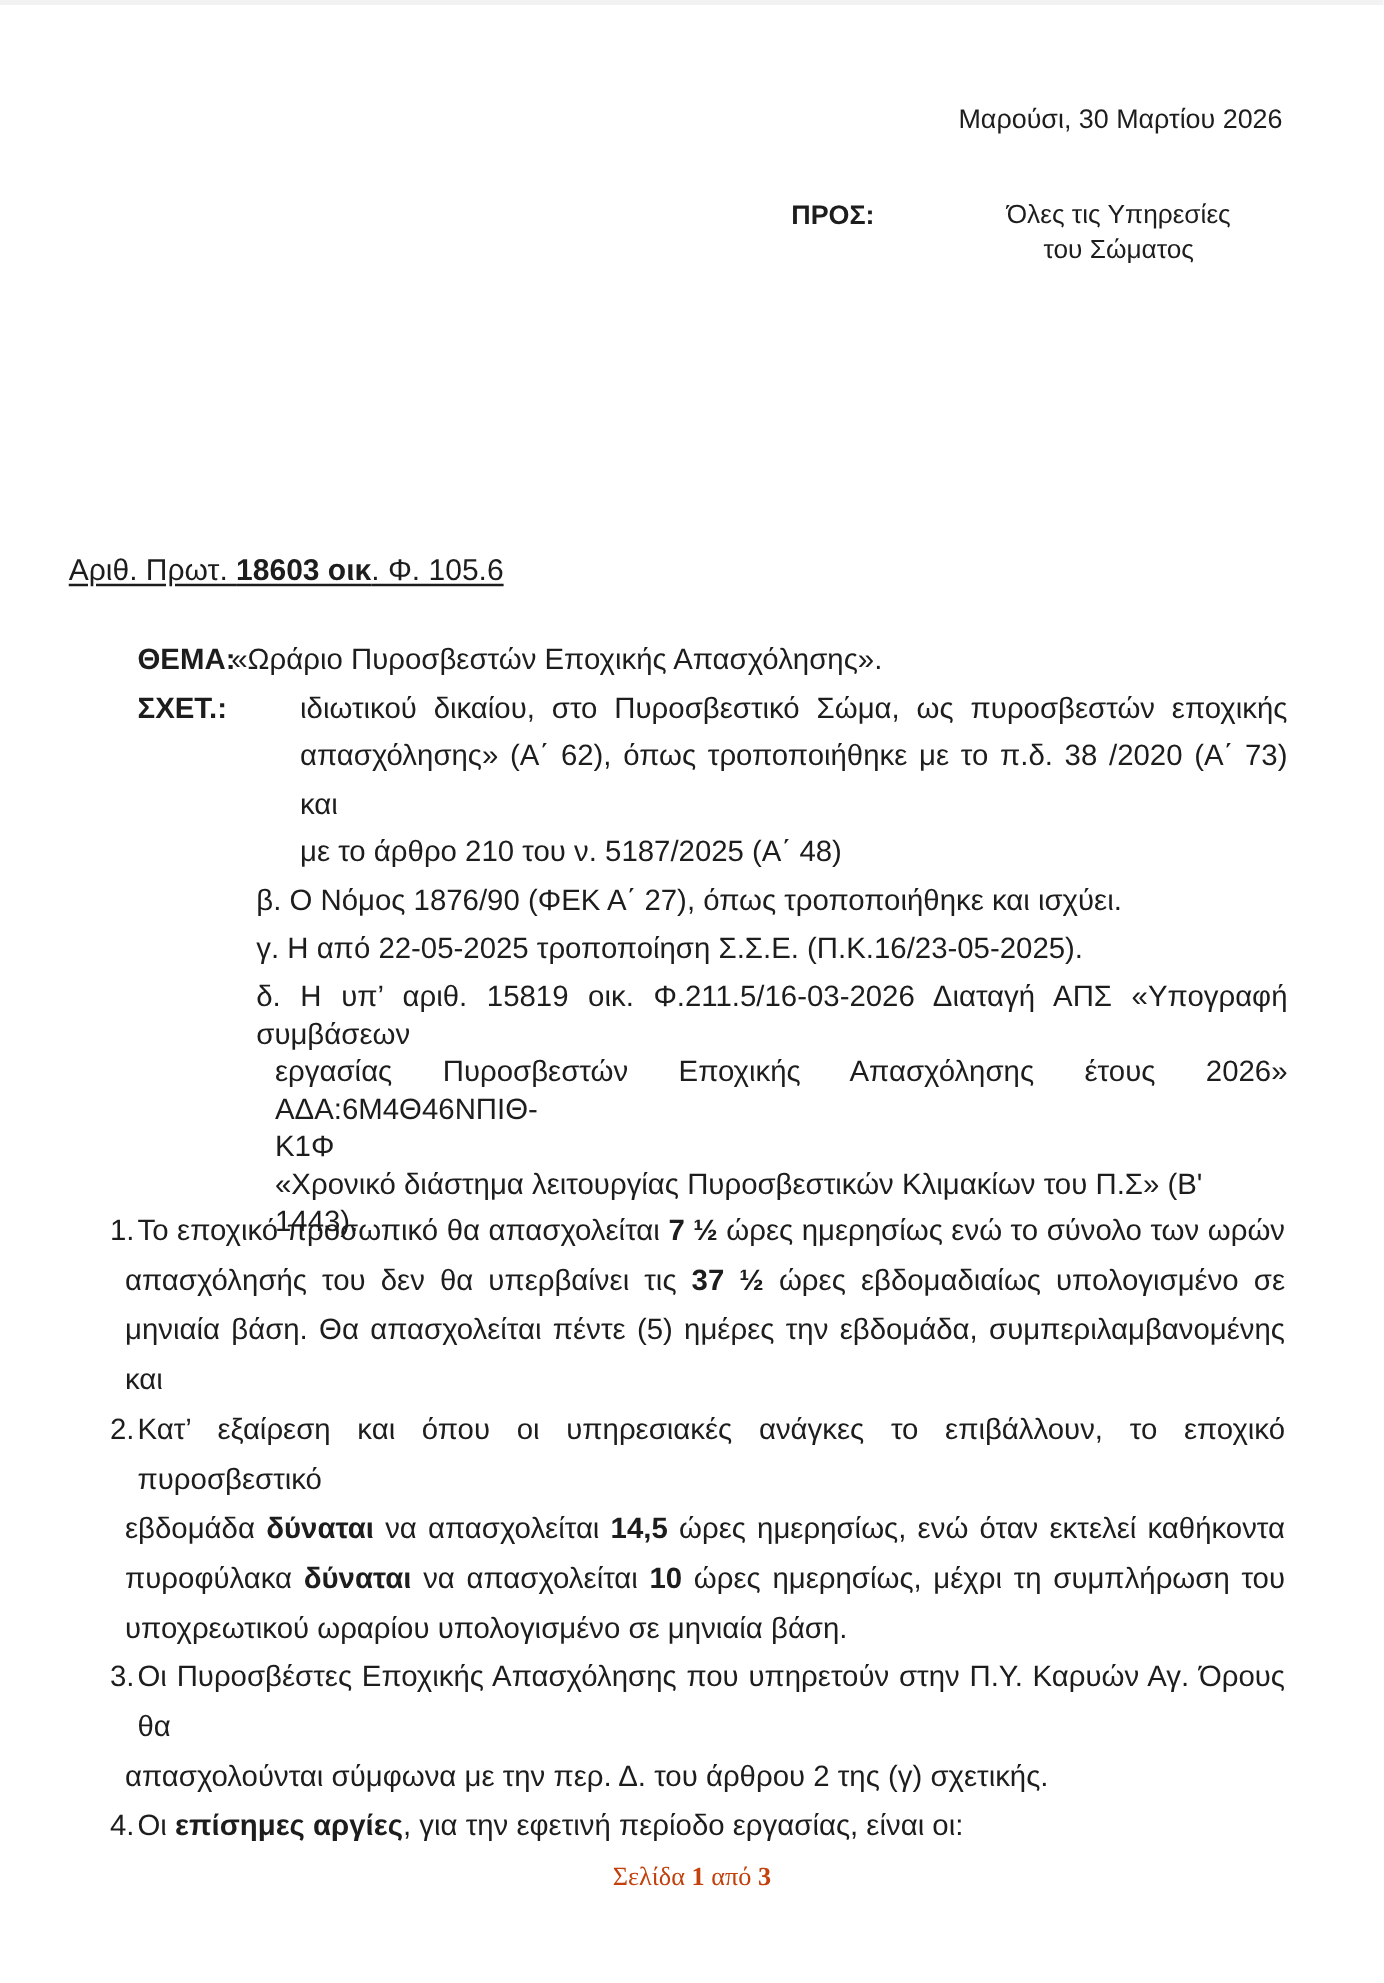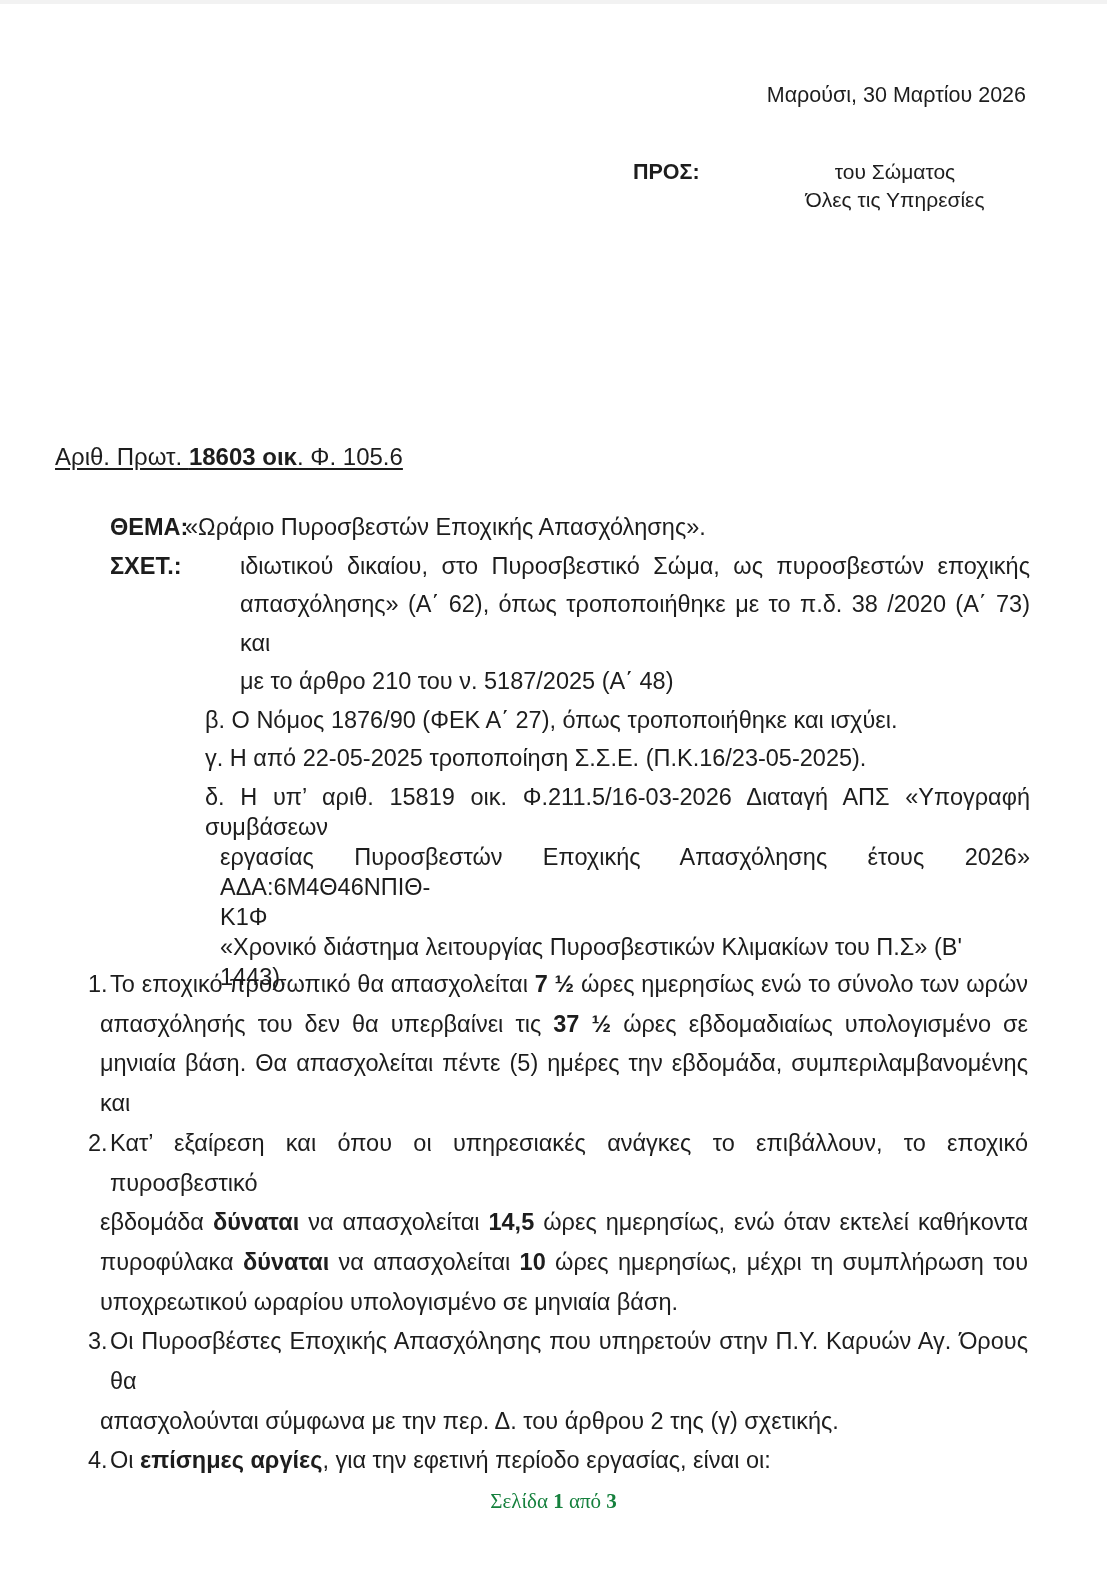--- a/index.html
+++ b/index.html
@@ -64,37 +64,37 @@
   .body-section .line.wrap{padding-left:18px;}
   .body-section .marker{position:absolute;left:6px;top:0;}
 
   .just{text-align:justify;text-align-last:justify;}
 
   
   .page-footer{
     position:absolute;left:0;top:1488px;width:1107px;
     text-align:center;
     font-family:"Liberation Serif","DejaVu Serif",serif;
-    font-size:21px;line-height:26px;color:#15803d;
+    font-size:21px;line-height:26px;color:#c2410c;
   }
 </style>
 </head>
 <body>
 
 <div class="page">
   <div class="scan-edge"></div>
 
   <div class="header-left"></div>
 
   <div class="doc-date">Μαρούσι, 30 Μαρτίου 2026</div>
 
   <div class="pros-label">ΠΡΟΣ:</div>
   <div class="pros-recipient">
+      <div class="line"><span>Όλες τις Υπηρεσίες</span></div>
       <div class="line"><span>του Σώματος</span></div>
-      <div class="line"><span>Όλες τις Υπηρεσίες</span></div>
     </div>
 
   <div class="protocol"><span>Αριθ. Πρωτ. </span><span class="b">18603 οικ</span><span>. Φ. 105.6</span></div>
 
   <div class="thema-section">
     <span class="thema-label">ΘΕΜΑ:</span>
     <span class="sxet-label">ΣΧΕΤ.:</span>
     <div class="row-thema">«Ωράριο Πυροσβεστών Εποχικής Απασχόλησης».</div>
     <div class="sxet-item">
         <div class="line just wrap"><span>ιδιωτικού δικαίου, στο Πυροσβεστικό Σώμα, ως πυροσβεστών εποχικής</span></div>

